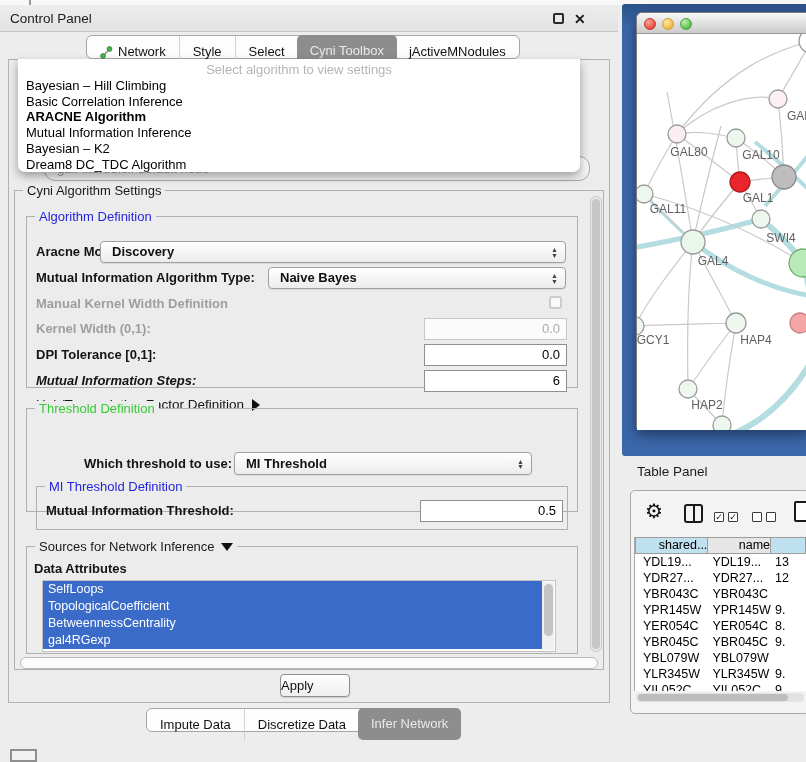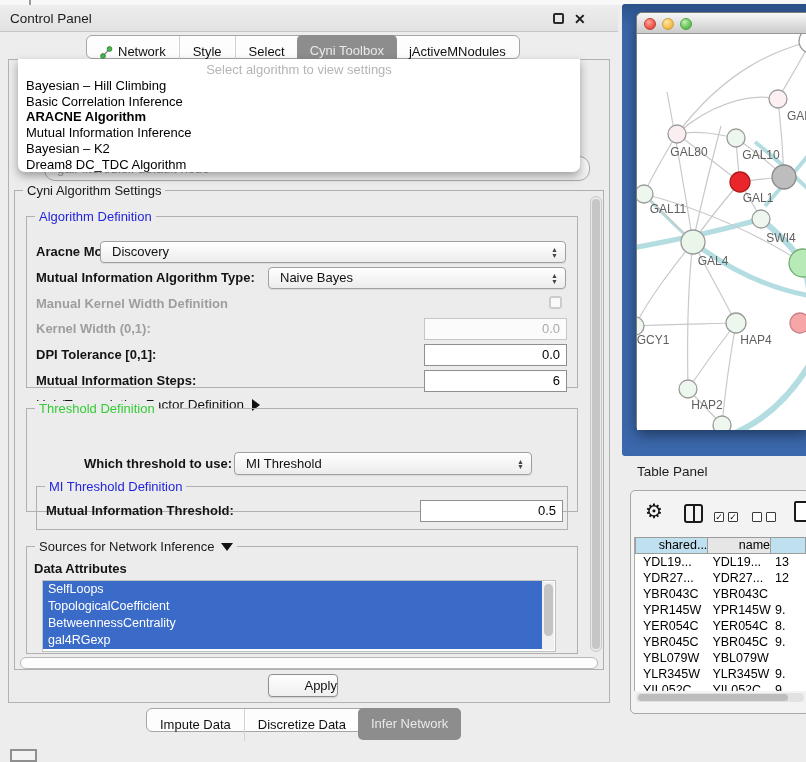--- a/index.html
+++ b/index.html
@@ -43,21 +43,21 @@
     font-size:13px; white-space:nowrap; color:#1a1a1a; display:flex; align-items:center; gap:6px; }
   .legend.blue { color:#2424dd; }
   .legend.green { color:#35cc35; }
 
   .label { position:absolute; font-size:13px; font-weight:bold; color:#141414; white-space:nowrap; }
   .label.dis { color:#9e9e9e; }
   .lh22 { line-height:22px; } .lh23 { line-height:23px; } .lh18 { line-height:18px; }
 
   .combo { position:absolute; border:1px solid #a0a0a0; border-radius:4px;
     background:linear-gradient(#ffffff,#ececec); font-size:13px; padding-left:11px;
-    color:#111; box-shadow:0 1px 1px rgba(0,0,0,0.08); }
+    color:#111; box-shadow:0 1px 1px rgba(0,0,0,0.08);font-weight:bold; }
   .combo .arrows { position:absolute; right:7px; top:50%; transform:translateY(-50%);
     display:flex; flex-direction:column; font-size:7px; line-height:5.5px; color:#444; }
 
   .field { position:absolute; border:1px solid #8f8f8f; background:#fff; font-size:13px;
     text-align:right; padding-right:6px; color:#000; }
   .field.dis { border-color:#c6c6c6; background:#fbfbfb; color:#aaaaaa; }
 
   .checkbox { position:absolute; width:13px; height:13px; border:2px solid #cccccc; border-radius:3px; background:#fafafa; }
 
   .tri-right { display:inline-block; margin-left:8px; width:0; height:0;
@@ -71,22 +71,22 @@
   .hscroll { position:absolute; left:20px; top:657px; width:578px; height:12px;
     background:#fcfcfc; border:1px solid #b9b9b9; border-radius:6px; }
 
   .attr-list { position:absolute; left:42px; top:580px; width:514px; height:72px;
     background:#ffffff; border:1px solid #c2c2c2; overflow:hidden; }
   .attr-item { background:#3a6bc9; color:#ffffff; font-size:12.5px; line-height:17px; padding-left:5px; margin-right:13px; }
   .attr-scroll { position:absolute; right:1px; top:1px; width:12px; height:68px; background:#f0f0f0; }
   .attr-scroll .thumb { position:absolute; left:1.5px; right:1.5px; top:2px; height:52px; background:#c4c4c4; border-radius:5px; }
 
   .btn { position:absolute; border:1px solid #8f8f8f; border-radius:4px;
-    background:linear-gradient(#fefefe,#efefef); font-size:13px; text-align:right;
-    box-shadow:0 1px 1px rgba(0,0,0,0.12); color:#111; }
+    background:linear-gradient(#fefefe,#efefef); font-size:13px; text-align:left;
+    box-shadow:0 1px 1px rgba(0,0,0,0.12); color:#111;margin-left:12px; }
 
   .mini-square { position:absolute; left:10px; top:749px; width:27px; height:13px; border:2px solid #8f8f8f; background:#f2f2f2; }
 
   
   .net-panel { position:absolute; left:622px; top:4px; width:184px; height:452px;
     background:linear-gradient(180deg,#2b5289 0%, #3b68ac 5%, #3b68ac 100%); border-radius:3px 0 0 3px; }
   .mac-window { position:absolute; left:636px; top:12px; width:174px; height:418px;
     border:1px solid #7c7c7c; border-radius:6px 0 0 4px; background:#ffffff;
     box-shadow:0 5px 14px rgba(0,0,0,0.45); }
   .mac-titlebar { position:absolute; left:0; top:0; right:0; height:21px;
@@ -203,21 +203,21 @@
   <span class="label dis lh22" style="left:36px; top:318px;">Kernel Width (0,1):</span>
   <div class="field dis" style="left:424px; top:318px; width:143px; height:22px; line-height:20px;">
     <span>0.0</span>
   </div>
 
   <span class="label lh22" style="left:36px; top:344px;">DPI Tolerance [0,1]:</span>
   <div class="field" style="left:424px; top:344px; width:143px; height:22px; line-height:20px;">
     <span>0.0</span>
   </div>
 
-  <span class="label lh22" style="left:36px; top:370px;">Mutual Information Steps:</span>
+  <span class="label lh22" style="left:36px; top:370px;font-style:italic;">Mutual Information Steps:</span>
   <div class="field" style="left:424px; top:370px; width:143px; height:22px; line-height:20px;">
     <span>6</span>
   </div>
 
   <span class="label lh18" style="left:36px; top:396px; font-weight:normal; font-size:13.5px;">
     <span>Hub/Transcription Factor Definition</span><span class="tri-right"></span>
   </span>
 
   <div class="group" style="left:26px; top:408px; width:552px; height:104px;">
     <span class="legend green">Threshold Definition</span>

